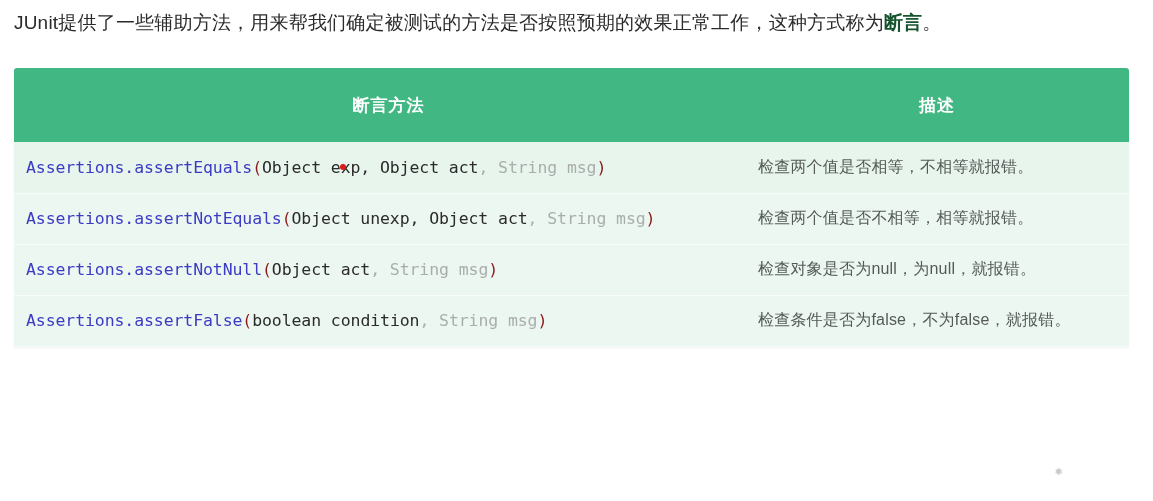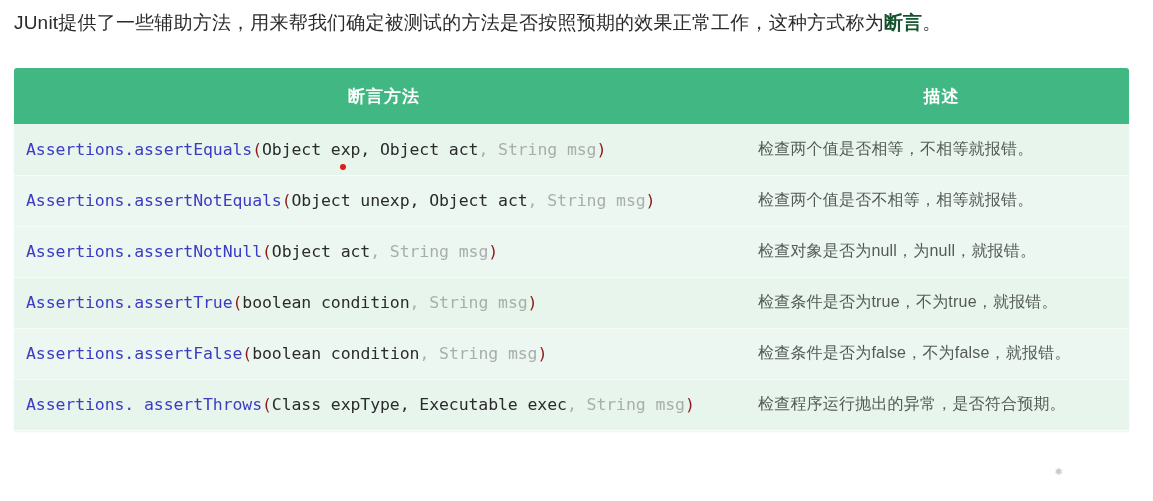--- a/index.html
+++ b/index.html
@@ -49,21 +49,21 @@
   }
   table.assert-table col.c-method { width: 740px; }
   table.assert-table col.c-desc   { width: 375px; }
 
   thead th {
     background: #41b883;
     color: #ffffff;
     font-size: 17px;
     font-weight: bold;
     height: 56px;
-    padding: 0;
+    padding: 9px;
     text-align: center;
     letter-spacing: 1px;
   }
   thead th.th-method { padding-right: 0px; }
   thead th.th-desc   { padding-left: 0px; }
 
   tbody tr { height: 51px; }
   tbody tr.odd  td { background: #e7f5ed; }
   tbody tr.even td { background: #ecf7f1; }
   tbody td {
@@ -134,31 +134,23 @@
           <td class="desc">检查两个值是否相等，不相等就报错。</td>
         </tr>
         <tr class="even">
           <td><span class="code"><span class="name">Assertions.assertNotEquals</span><span class="paren">(</span><span class="arg">Object unexp, Object act</span><span class="muted">, String msg</span><span class="paren">)</span></span></td>
           <td class="desc">检查两个值是否不相等，相等就报错。</td>
         </tr>
         <tr class="even">
           <td><span class="code"><span class="name">Assertions.assertNotNull</span><span class="paren">(</span><span class="arg">Object act</span><span class="muted">, String msg</span><span class="paren">)</span></span></td>
           <td class="desc">检查对象是否为null，为null，就报错。</td>
         </tr>
-        <tr class="odd">
-          <td><span class="code"><span class="name">Assertions.assertTrue</span><span class="paren">(</span><span class="arg">boolean condition</span><span class="muted">, String msg</span><span class="paren">)</span></span></td>
-          <td class="desc">检查条件是否为true，不为true，就报错。</td>
-        </tr>
         <tr class="even">
           <td><span class="code"><span class="name">Assertions.assertFalse</span><span class="paren">(</span><span class="arg">boolean condition</span><span class="muted">, String msg</span><span class="paren">)</span></span></td>
           <td class="desc">检查条件是否为false，不为false，就报错。</td>
-        </tr>
-        <tr class="odd">
-          <td><span class="code"><span class="name">Assertions. assertThrows</span><span class="paren">(</span><span class="arg">Class expType, Executable exec</span><span class="muted">, String msg</span><span class="paren">)</span></span></td>
-          <td class="desc">检查程序运行抛出的异常，是否符合预期。</td>
         </tr>
       </tbody>
   </table>
 </div>
 
 <div class="red-dot"></div>
 
 <div class="gear-artifact">
   <svg viewBox="0 0 24 24" width="9" height="9" xmlns="http://www.w3.org/2000/svg">
     <path fill="#6b7a72" d="M12 8.5a3.5 3.5 0 1 0 0 7 3.5 3.5 0 0 0 0-7zm0 5.5a2 2 0 1 1 0-4 2 2 0 0 1 0 4z"></path>

